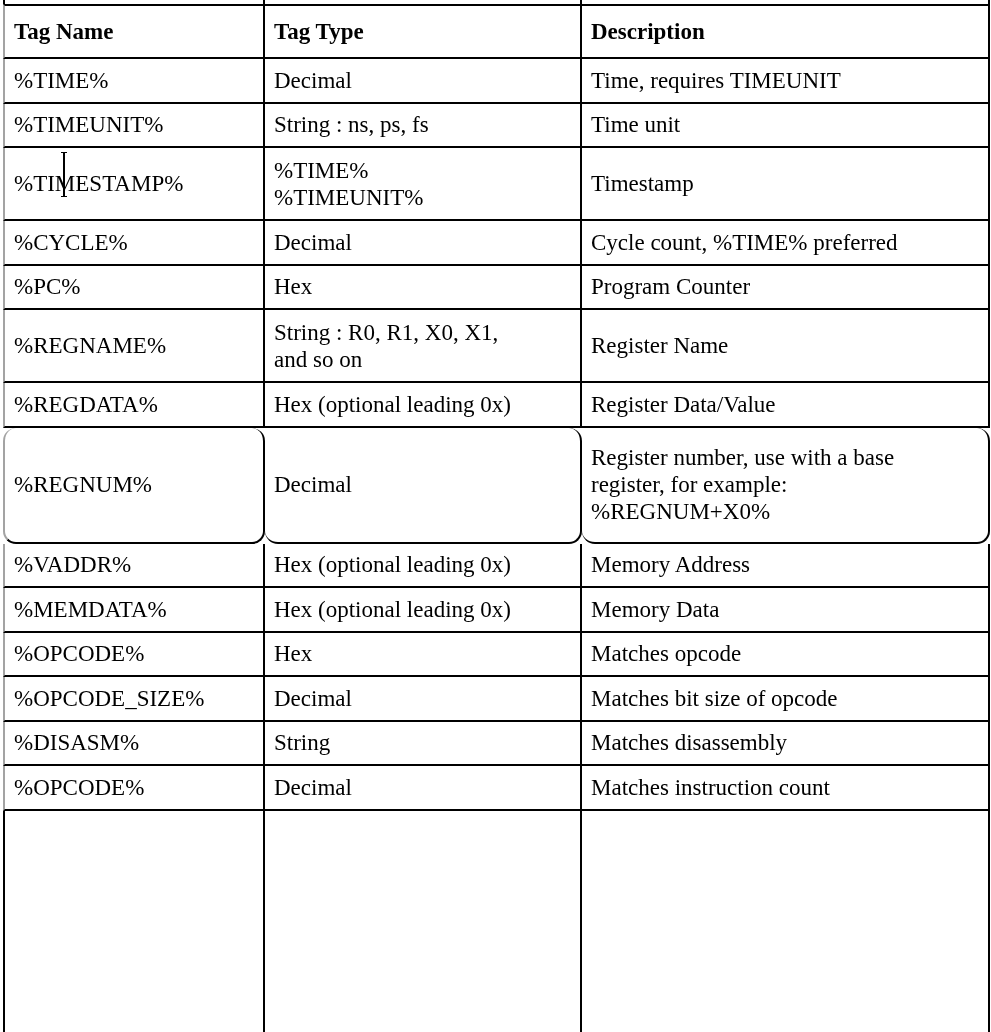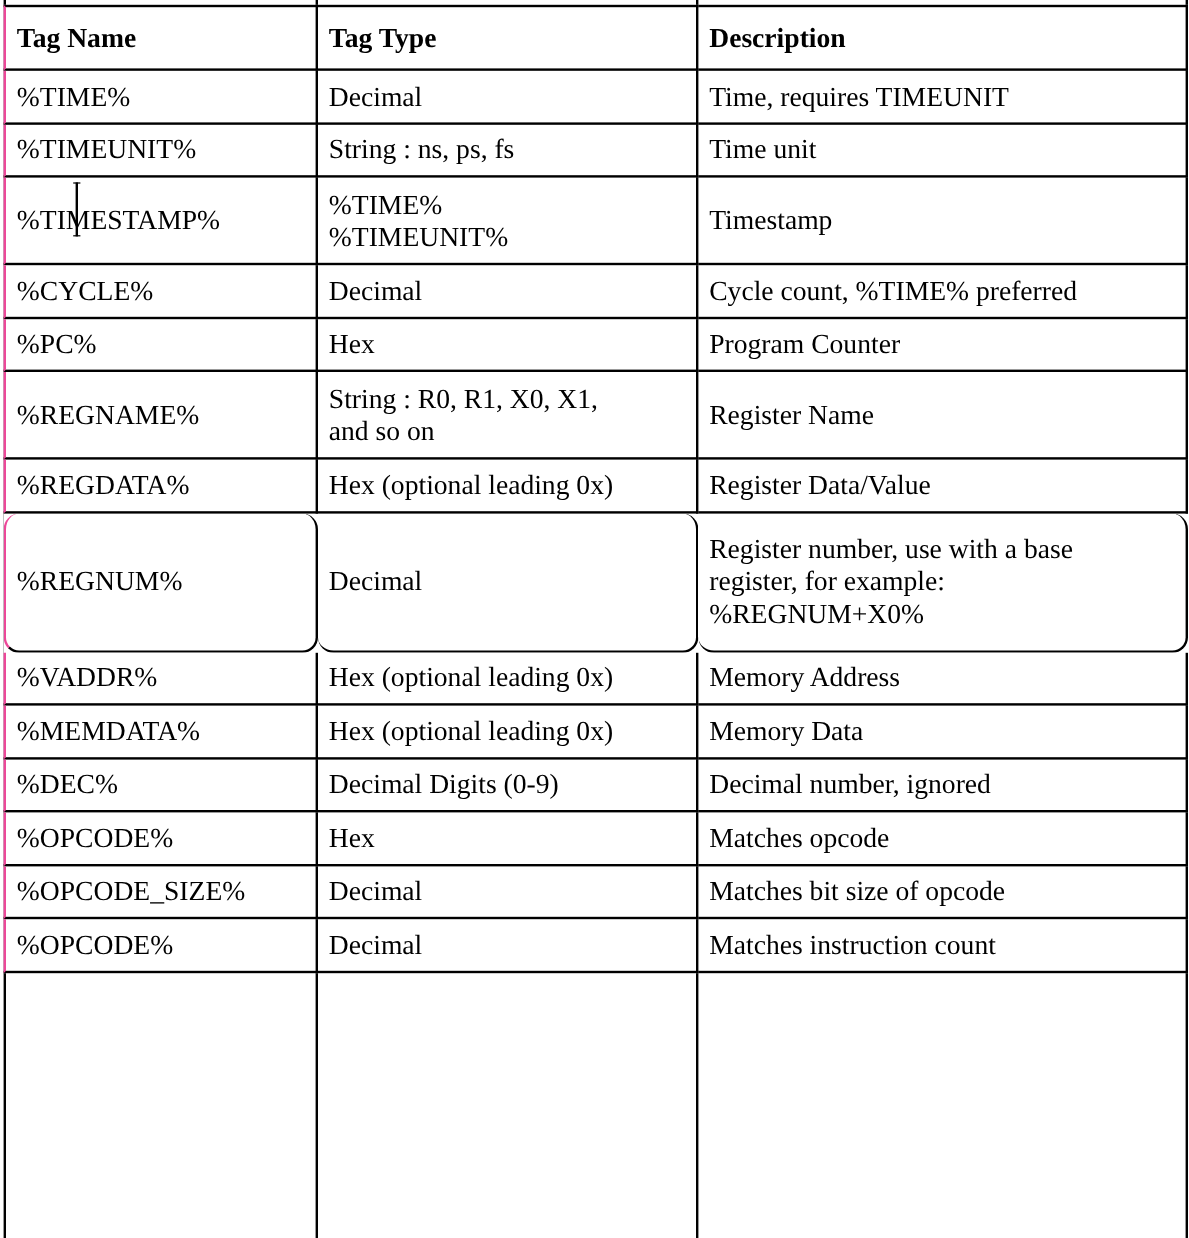--- a/index.html
+++ b/index.html
@@ -50,21 +50,21 @@
   th, td {
     box-sizing: border-box;
     border-right: 2px solid #000000;
     border-bottom: 2px solid #000000;
     padding: 2px 6px 2px 9px;
     vertical-align: middle;
     text-align: left;
     white-space: pre-line;
     overflow: hidden;
   }
-  th:first-child, td:first-child { border-left: 2px solid #ec4899; }
+  th:first-child, td:first-child { border-left: 2px solid #a3a3a3; }
   thead th { border-top: 2px solid #000000; }
 
   thead th {
     height: 55px;
     font-weight: bold;
   }
   tbody td { height: 44.5px; }
   tbody tr.r-tall2 td { height: 73px; }   
   tbody tr.r-tall3 td { height: 116px; border-radius: 13px; }  
 
@@ -161,33 +161,33 @@
           <td>%VADDR%</td>
           <td>Hex (optional leading 0x)</td>
           <td>Memory Address</td>
         </tr>
         <tr>
           <td>%MEMDATA%</td>
           <td>Hex (optional leading 0x)</td>
           <td>Memory Data</td>
         </tr>
         <tr>
-          <td>%DEC%</td>
-          <td>Decimal Digits (0-9)</td>
-          <td>Decimal number, ignored</td>
-        </tr>
-        <tr>
           <td>%OPCODE%</td>
           <td>Hex</td>
           <td>Matches opcode</td>
         </tr>
         <tr>
           <td>%OPCODE_SIZE%</td>
           <td>Decimal</td>
           <td>Matches bit size of opcode</td>
+        </tr>
+        <tr>
+          <td>%DISASM%</td>
+          <td>String</td>
+          <td>Matches disassembly</td>
         </tr>
         <tr>
           <td>%OPCODE%</td>
           <td>Decimal</td>
           <td>Matches instruction count</td>
         </tr>
       </tbody>
   </table>
 
   <div class="caret"></div>

